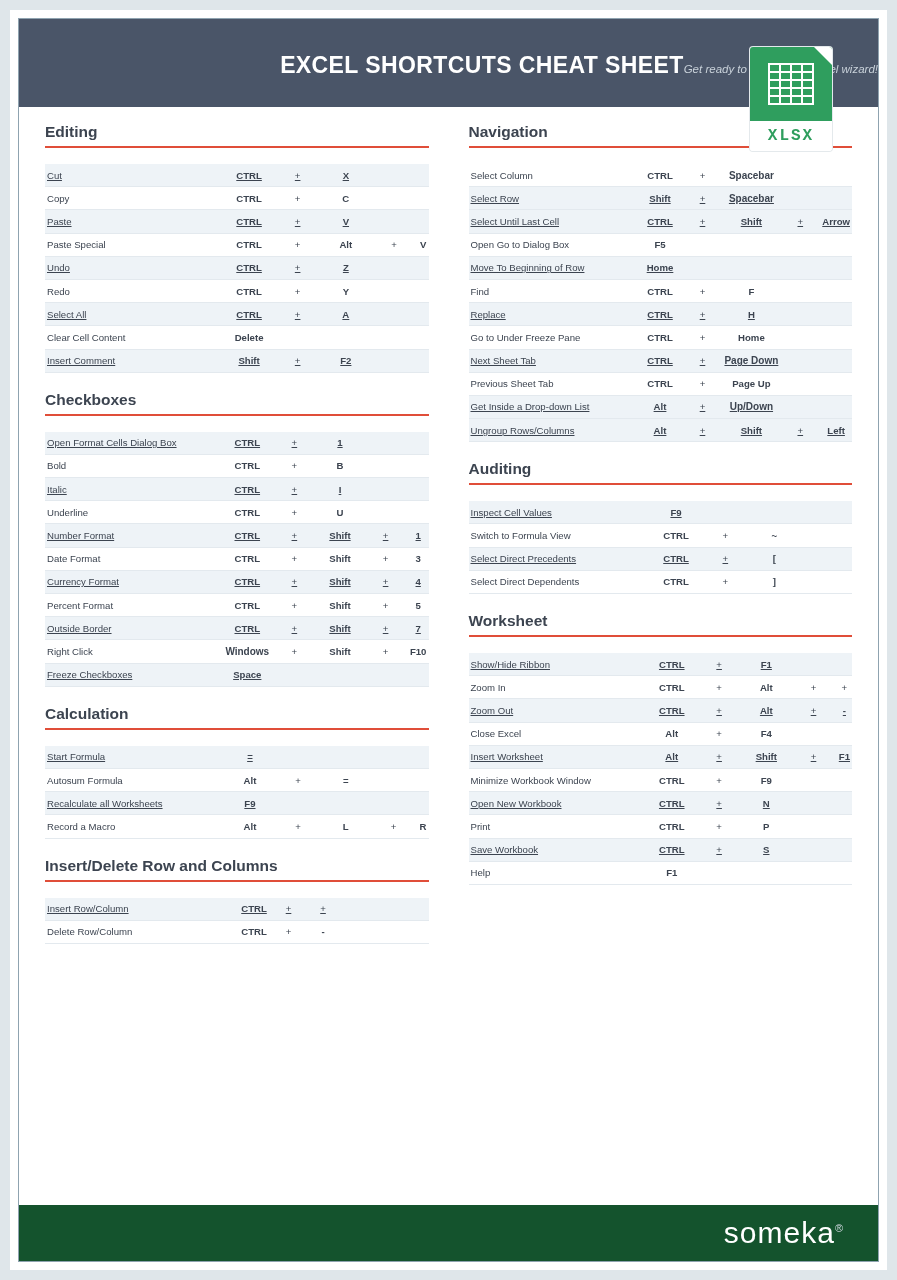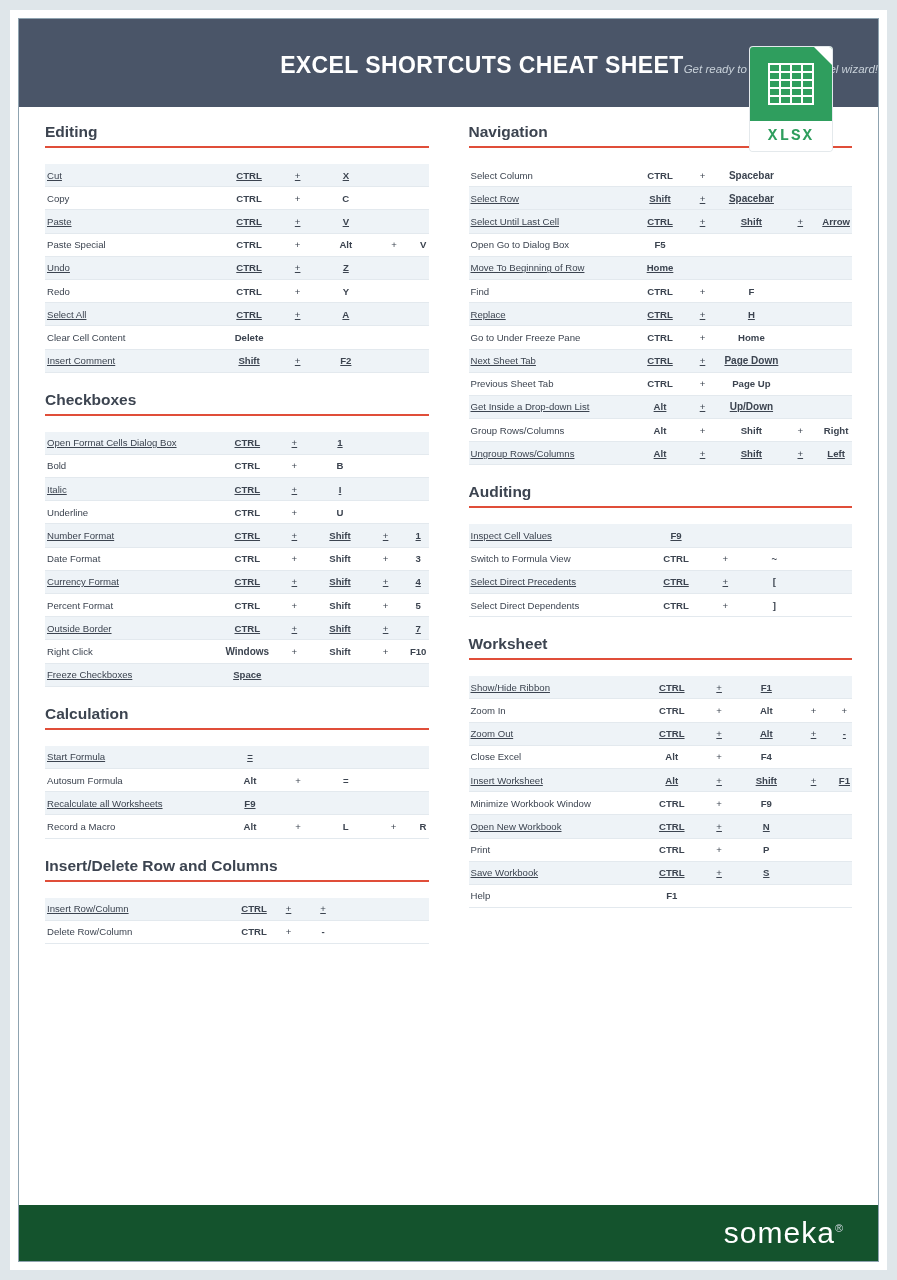--- a/index.html
+++ b/index.html
@@ -550,28 +550,20 @@
                   <td class="k"></td>
                 </tr>
                 <tr class="alt">
                   <td class="label">Get Inside a Drop-down List</td>
                   <td class="k">Alt</td>
                   <td class="plus">+</td>
                   <td class="k small">Up/Down</td>
                   <td class="k"></td>
                   <td class="k"></td>
                 </tr>
-                <tr>
-                  <td class="label">Group Rows/Columns</td>
-                  <td class="k">Alt</td>
-                  <td class="plus">+</td>
-                  <td class="k">Shift</td>
-                  <td class="plus">+</td>
-                  <td class="k">Right</td>
-                </tr>
                 <tr class="alt">
                   <td class="label">Ungroup Rows/Columns</td>
                   <td class="k">Alt</td>
                   <td class="plus">+</td>
                   <td class="k">Shift</td>
                   <td class="plus">+</td>
                   <td class="k">Left</td>
                 </tr>
               </tbody>
             </table>

